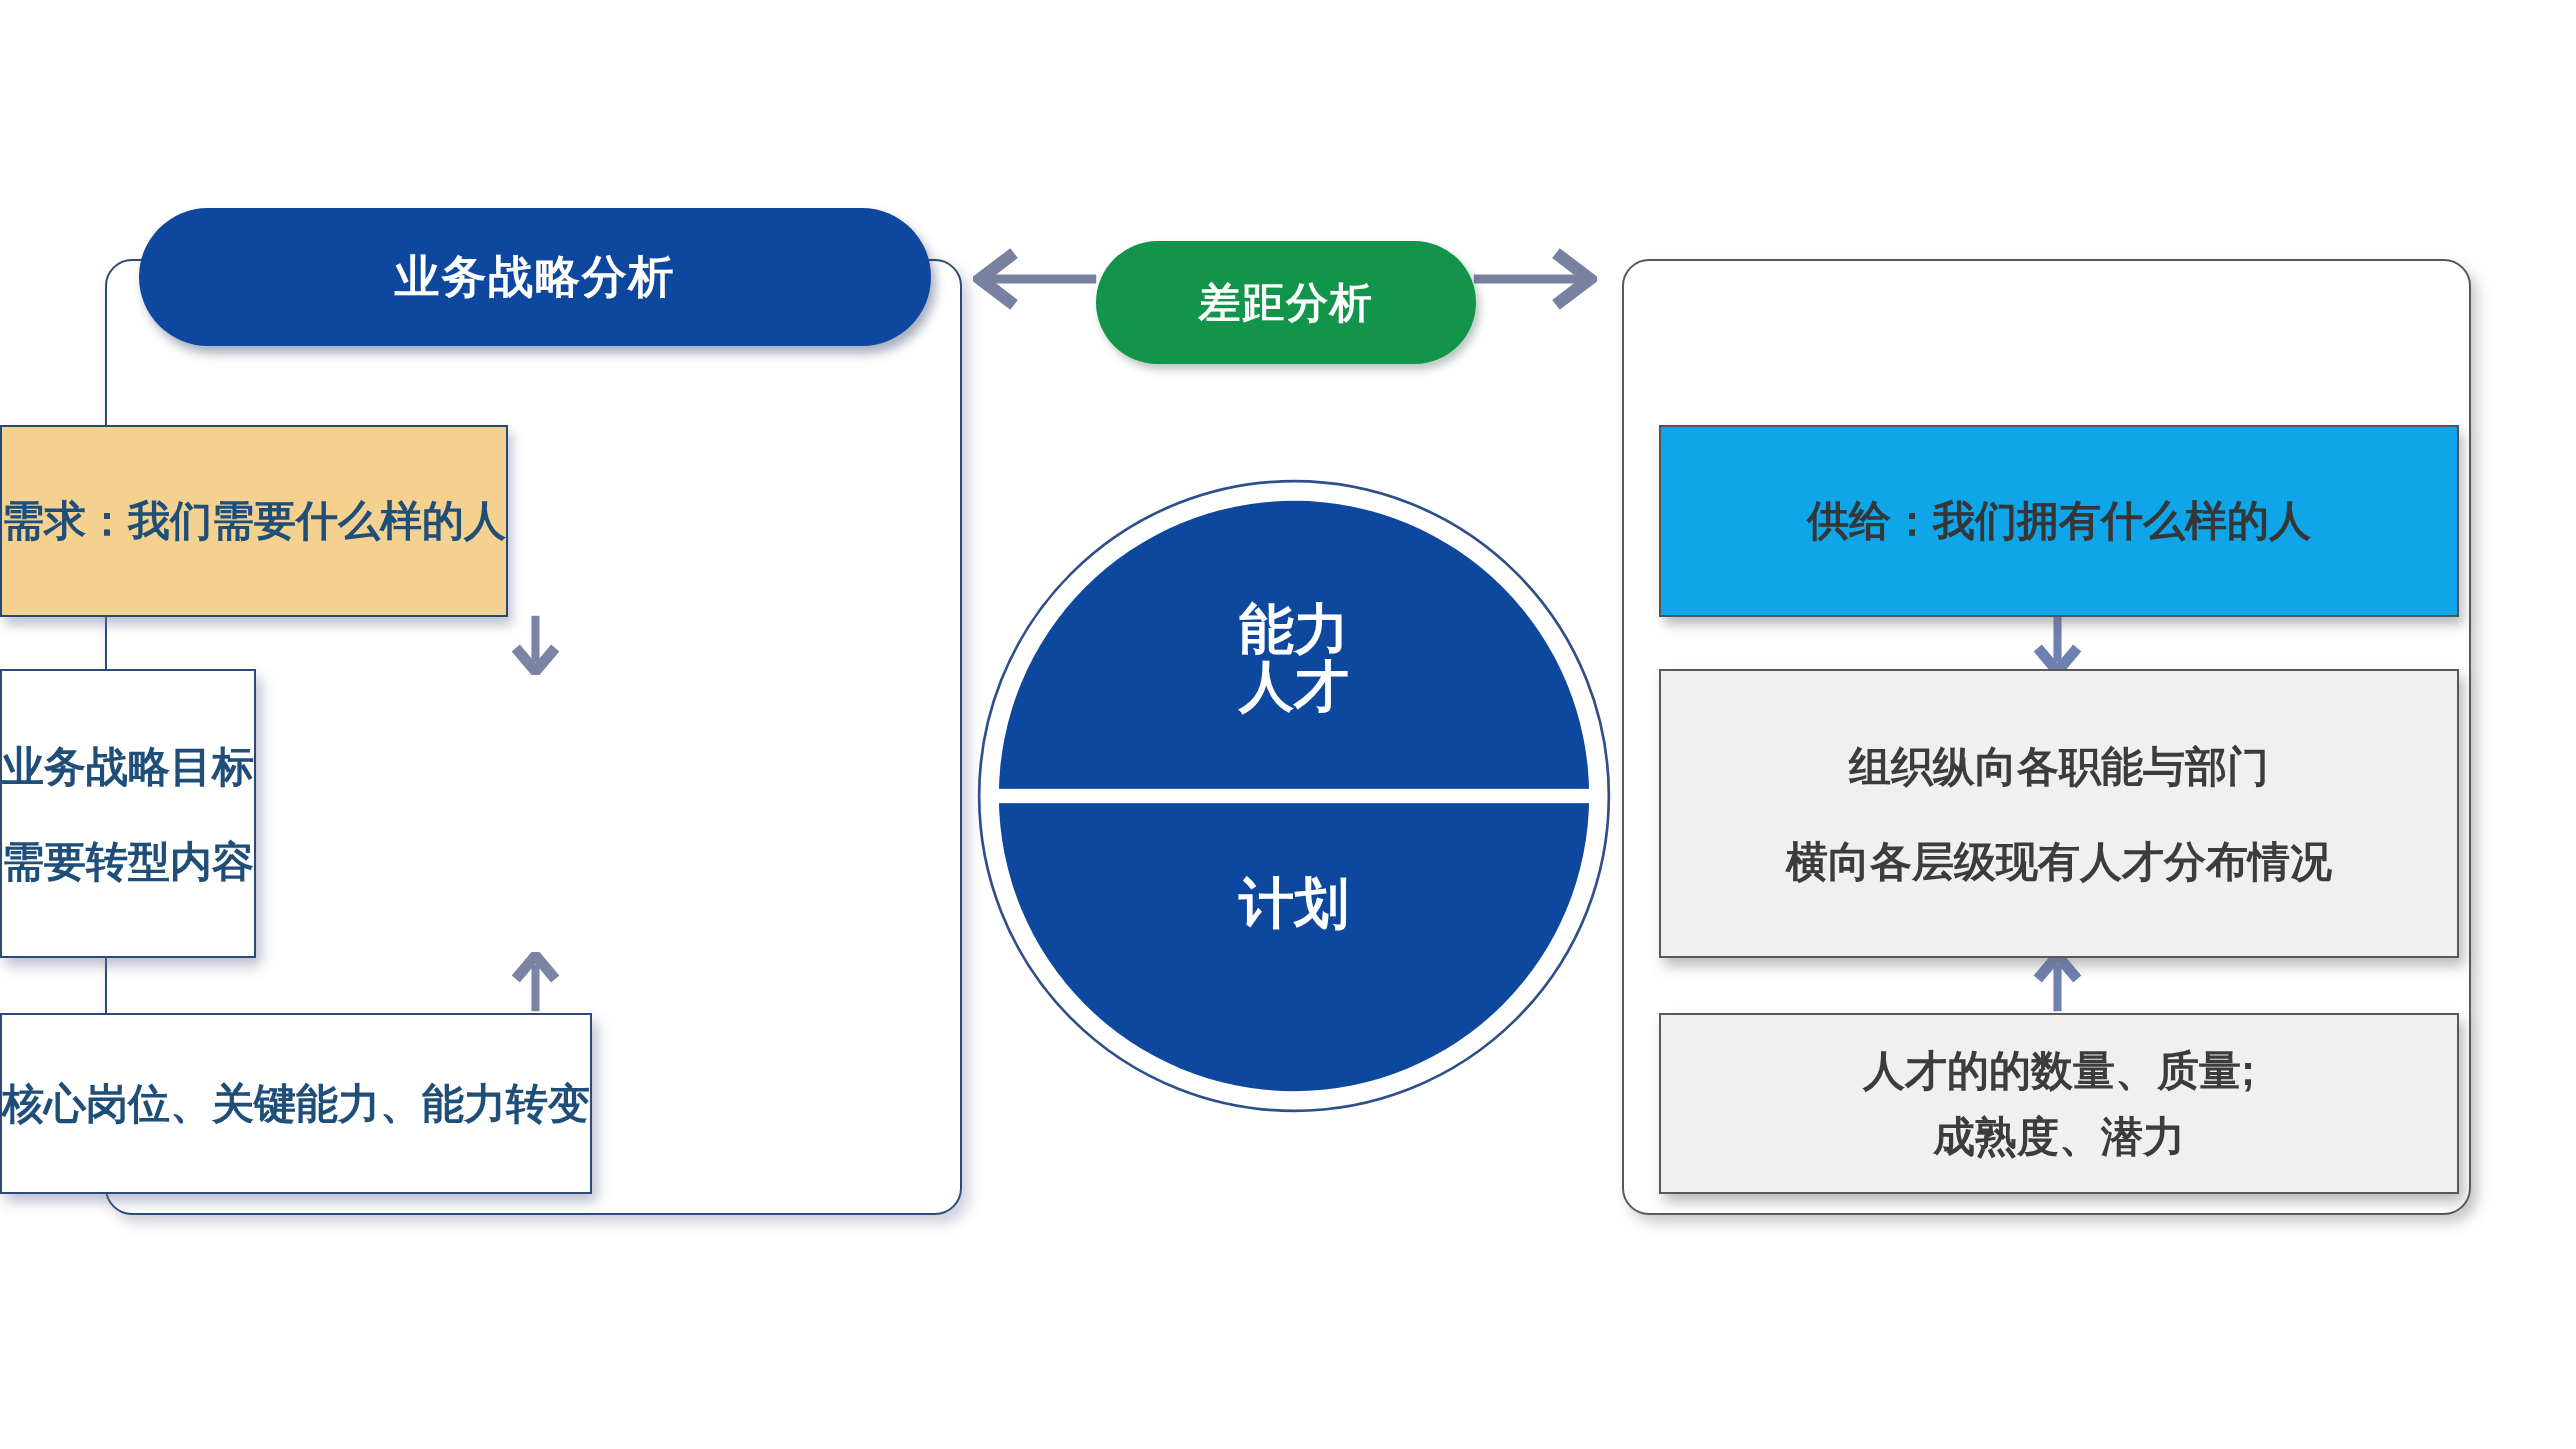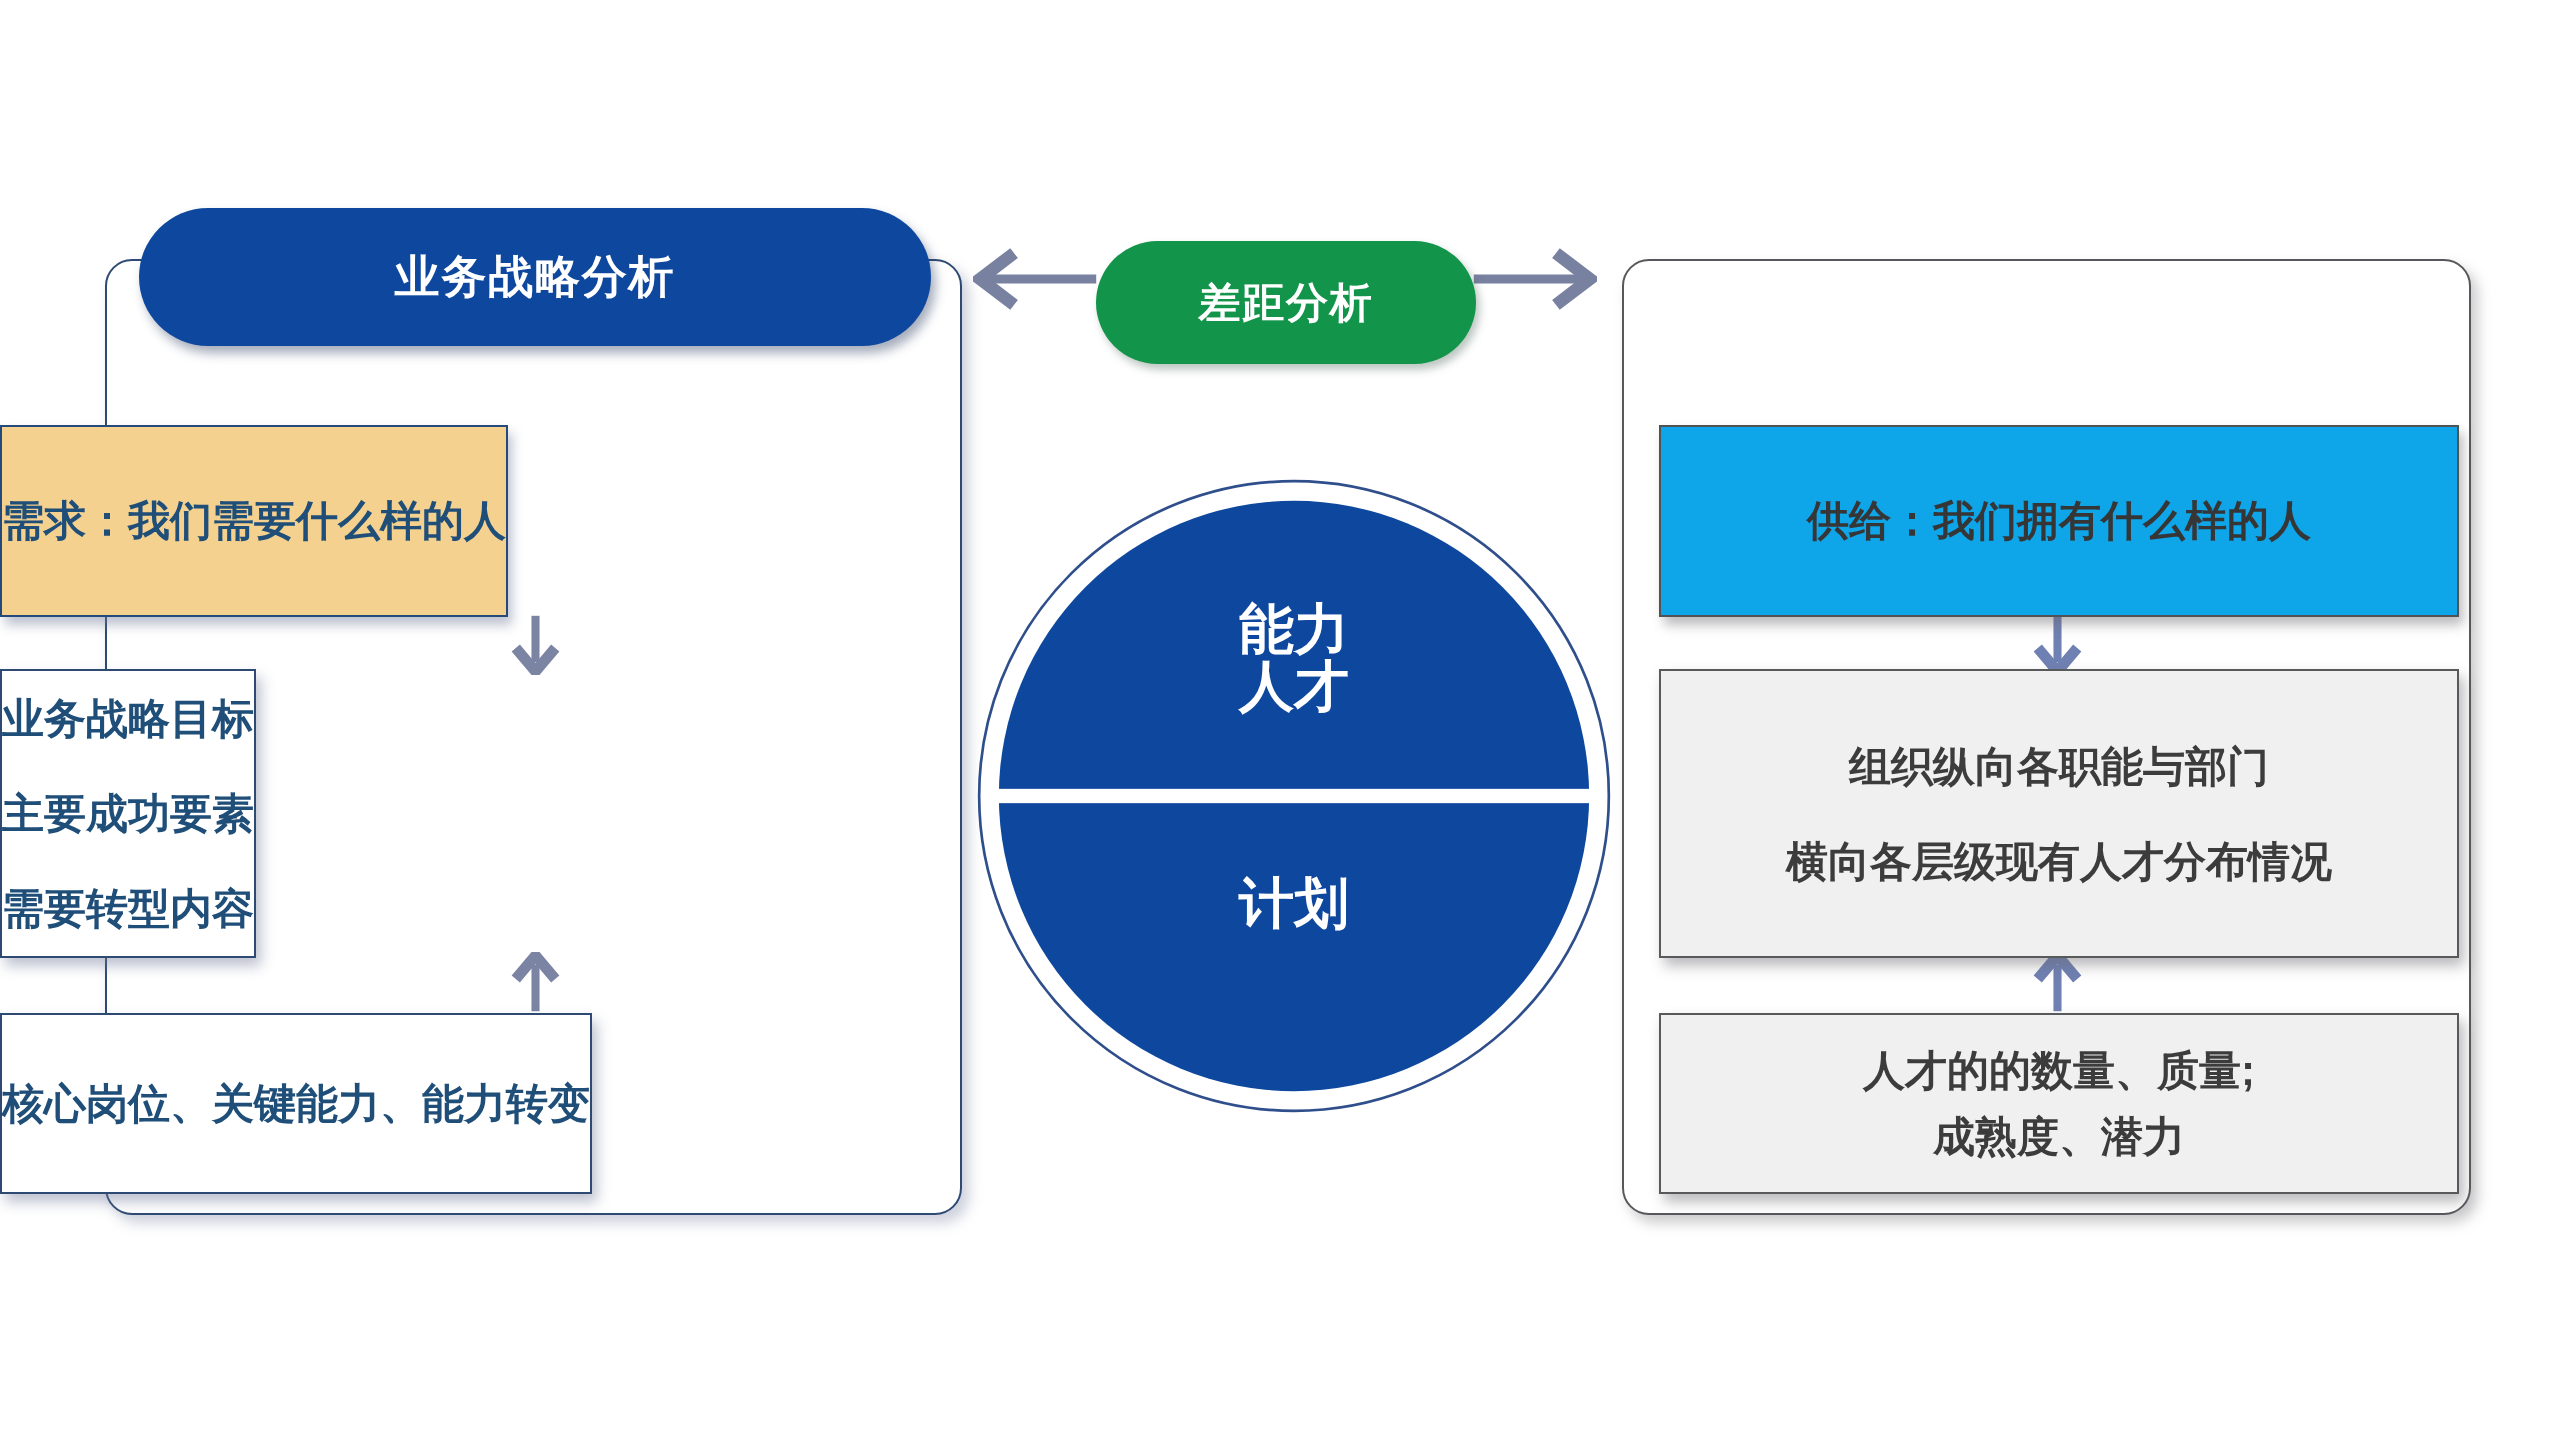--- a/index.html
+++ b/index.html
@@ -97,21 +97,20 @@
     <span class="line">需求：我们需要什么样的人</span>
   </div>
 
   <svg class="arrow" style="left:504px;top:614px;" width="63" height="61" viewBox="0 0 70 68">
     <line x1="35" y1="2" x2="35" y2="54" stroke="#7B84A3" stroke-width="9"></line>
     <polyline points="13,38 35,64 57,38" fill="none" stroke="#7B84A3" stroke-width="12"></polyline>
   </svg>
 
   <div class="box box-white box-mid">
     <span class="line">业务战略目标</span>
-    <span class="line">主要成功要素</span>
     <span class="line">需要转型内容</span>
   </div>
 
   <svg class="arrow" style="left:504px;top:952px;" width="63" height="61" viewBox="0 0 70 68">
     <line x1="35" y1="66" x2="35" y2="14" stroke="#7B84A3" stroke-width="9"></line>
     <polyline points="13,30 35,4 57,30" fill="none" stroke="#7B84A3" stroke-width="12"></polyline>
   </svg>
 
   <div class="box box-white box-bottom one-line">
     <span class="line">核心岗位、关键能力、能力转变</span>

